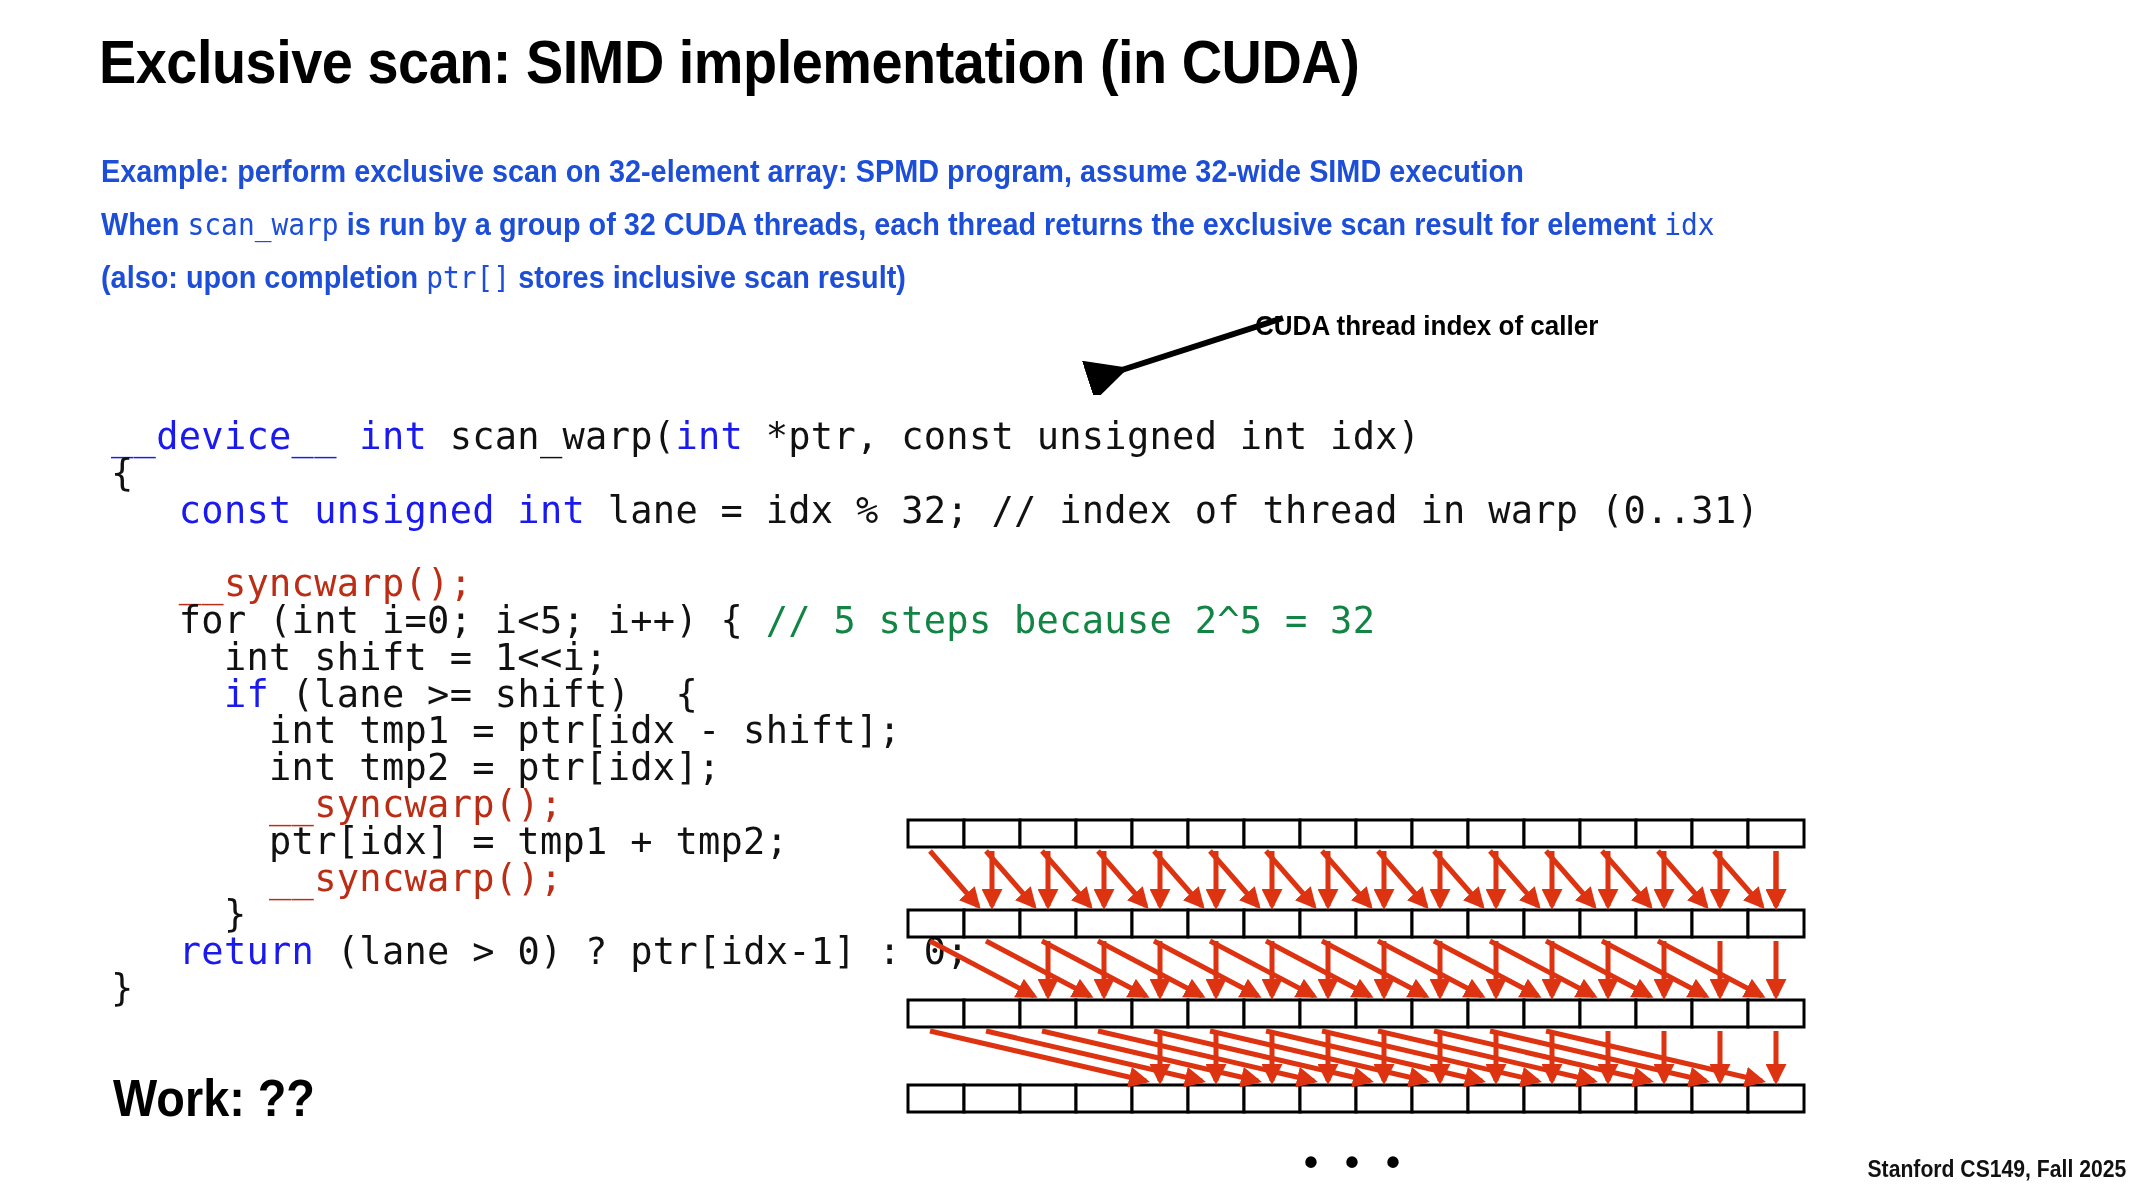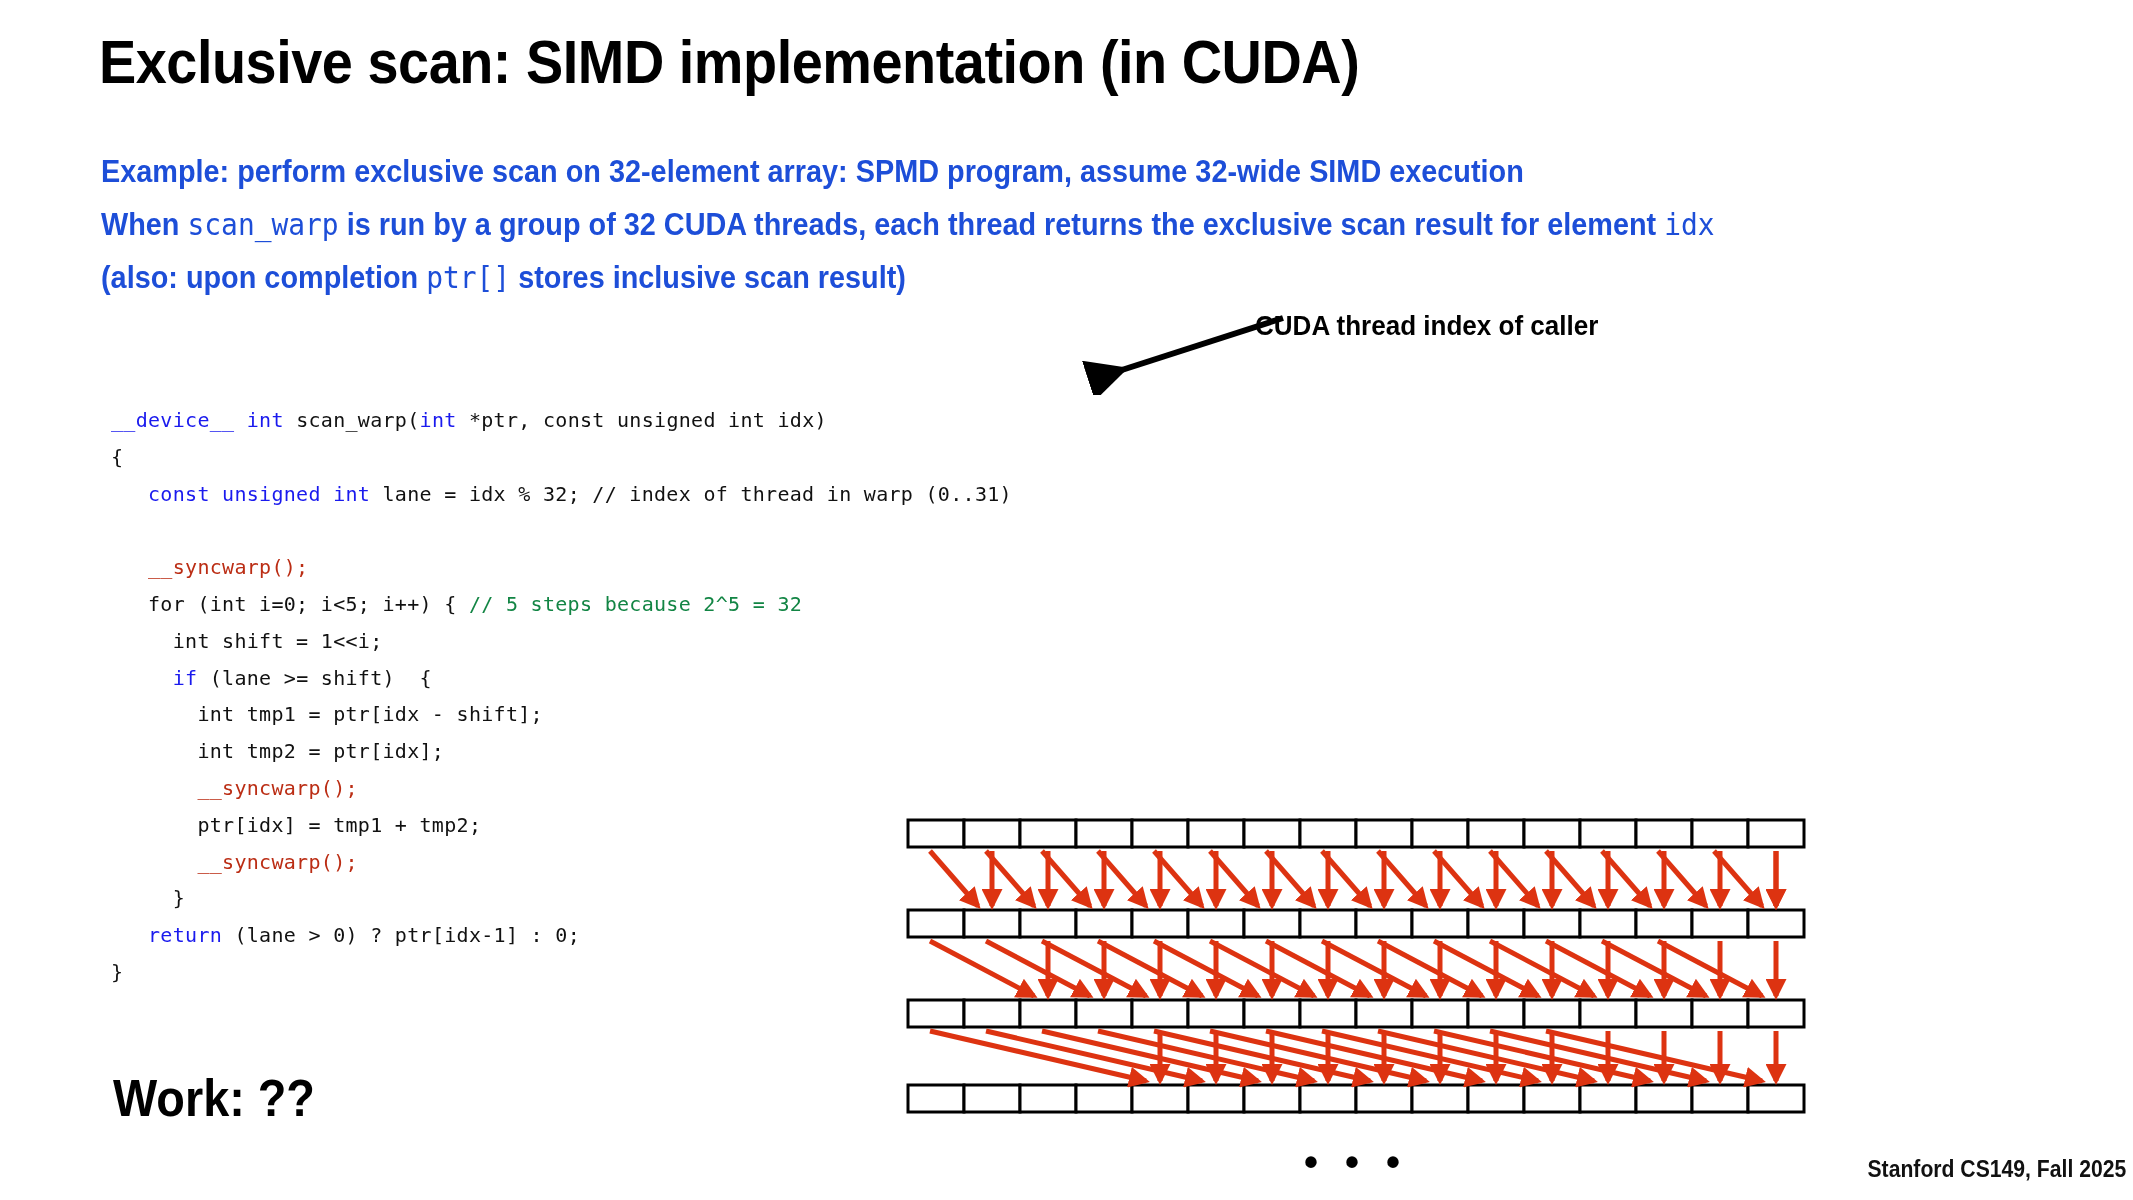--- a/index.html
+++ b/index.html
@@ -76,21 +76,21 @@
     width: 220px;
     height: 95px;
   }
 
   
   #code {
     position: absolute;
     left: 86px;
     top: 382px;
     font-family: "DejaVu Sans Mono", monospace;
-    font-size: 20px;
+    font-size: 37px;
     line-height: 36.8px;
     color: #111111;
     white-space: pre;
     letter-spacing: 0.3px;
   }
   .kw   { color: #1a1aee; }
   .sync { color: #bb2d14; }
   .cmt  { color: #128544; }
 
   

